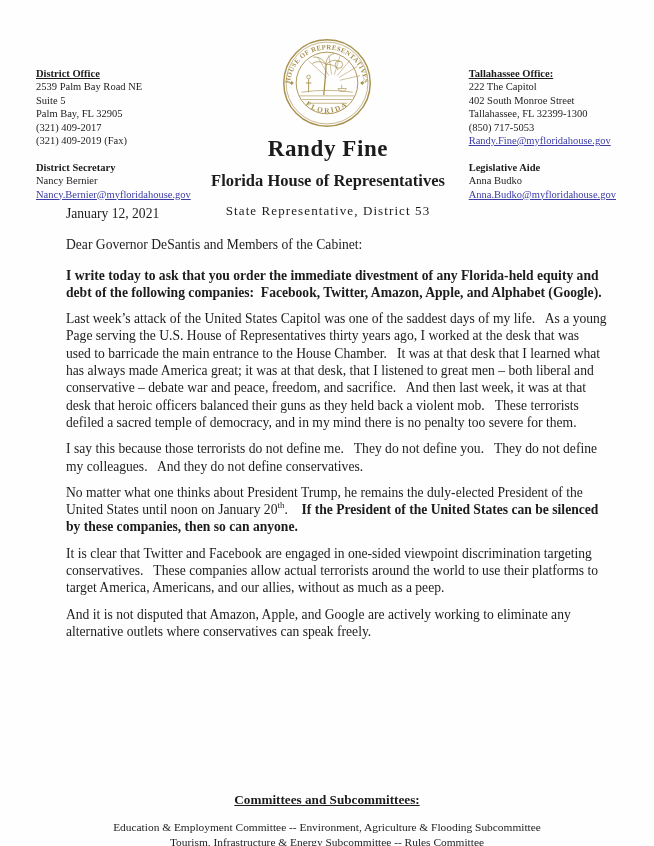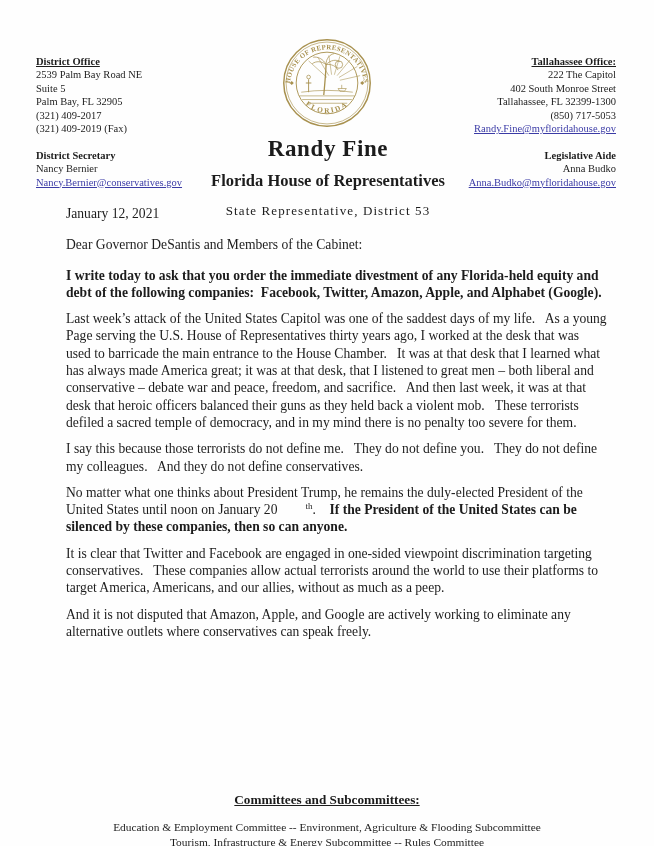--- a/index.html
+++ b/index.html
@@ -7,25 +7,25 @@
     position:relative;
     width:654px;height:846px;
     margin:0 auto;
     background:#fefefe;
     font-family:"Liberation Serif", serif;
     color:#1c1c1c;
     overflow:hidden;
   }
   
   .hdr-block{
-    position:absolute;top:55px;
+    position:absolute;top:67px;
     font-size:10.5px;line-height:1.28;
   }
   .hdr-left{left:36px;text-align:left;}
-  .hdr-right{right:38px;text-align:right;}
+  .hdr-right{right:38px;text-align:left;}
   .hdr-title{font-weight:bold;text-decoration:underline;}
   .hdr-sub{font-weight:bold;margin-top:13px;}
   .hdr-line{white-space:nowrap;}
   a.email{color:#3b3ba6;text-decoration:underline;cursor:pointer;}
   
   .seal-wrap{
     position:absolute;top:37px;left:50%;
     transform:translateX(-50%);
     width:92px;height:92px;
   }
@@ -40,21 +40,21 @@
   
   .body{
     position:absolute;left:66px;top:205px;width:541px;
     font-size:13.6px;line-height:17.3px;
   }
   .date{margin:0 0 14px 0;}
   .addr{margin:0 0 14px 0;}
   .salutation{margin:0 0 13px 0;}
   .para{margin:0 0 9px 0;white-space:pre-wrap;}
   .para.bold{font-weight:bold;}
-  sup{font-size:9px;line-height:0;padding-left:28px;}
+  sup{font-size:9px;line-height:0;}
   
   .footer{
     position:absolute;left:0;top:792px;width:100%;
     text-align:center;
   }
   .foot-heading{
     font-size:13.2px;font-weight:bold;text-decoration:underline;
     margin-bottom:12px;
   }
   .foot-line{font-size:11.4px;line-height:14.6px;}
@@ -66,21 +66,21 @@
 
   <div class="hdr-block hdr-left">
     <div class="hdr-title">District Office</div>
     <div class="hdr-line">2539 Palm Bay Road NE</div>
     <div class="hdr-line">Suite 5</div>
     <div class="hdr-line">Palm Bay, FL 32905</div>
     <div class="hdr-line">(321) 409-2017</div>
     <div class="hdr-line">(321) 409-2019 (Fax)</div>
     <div class="hdr-sub">District Secretary</div>
     <div class="hdr-line">Nancy Bernier</div>
-    <div class="hdr-line"><a class="email">Nancy.Bernier@conservatives.gov</a></div>
+    <div class="hdr-line"><a class="email">Nancy.Bernier@myfloridahouse.gov</a></div>
   </div>
 
   <div class="hdr-block hdr-right">
     <div class="hdr-title">Tallahassee Office:</div>
     <div class="hdr-line">222 The Capitol</div>
     <div class="hdr-line">402 South Monroe Street</div>
     <div class="hdr-line">Tallahassee, FL 32399-1300</div>
     <div class="hdr-line">(850) 717-5053</div>
     <div class="hdr-line"><a class="email">Randy.Fine@myfloridahouse.gov</a></div>
     <div class="hdr-sub">Legislative Aide</div>

